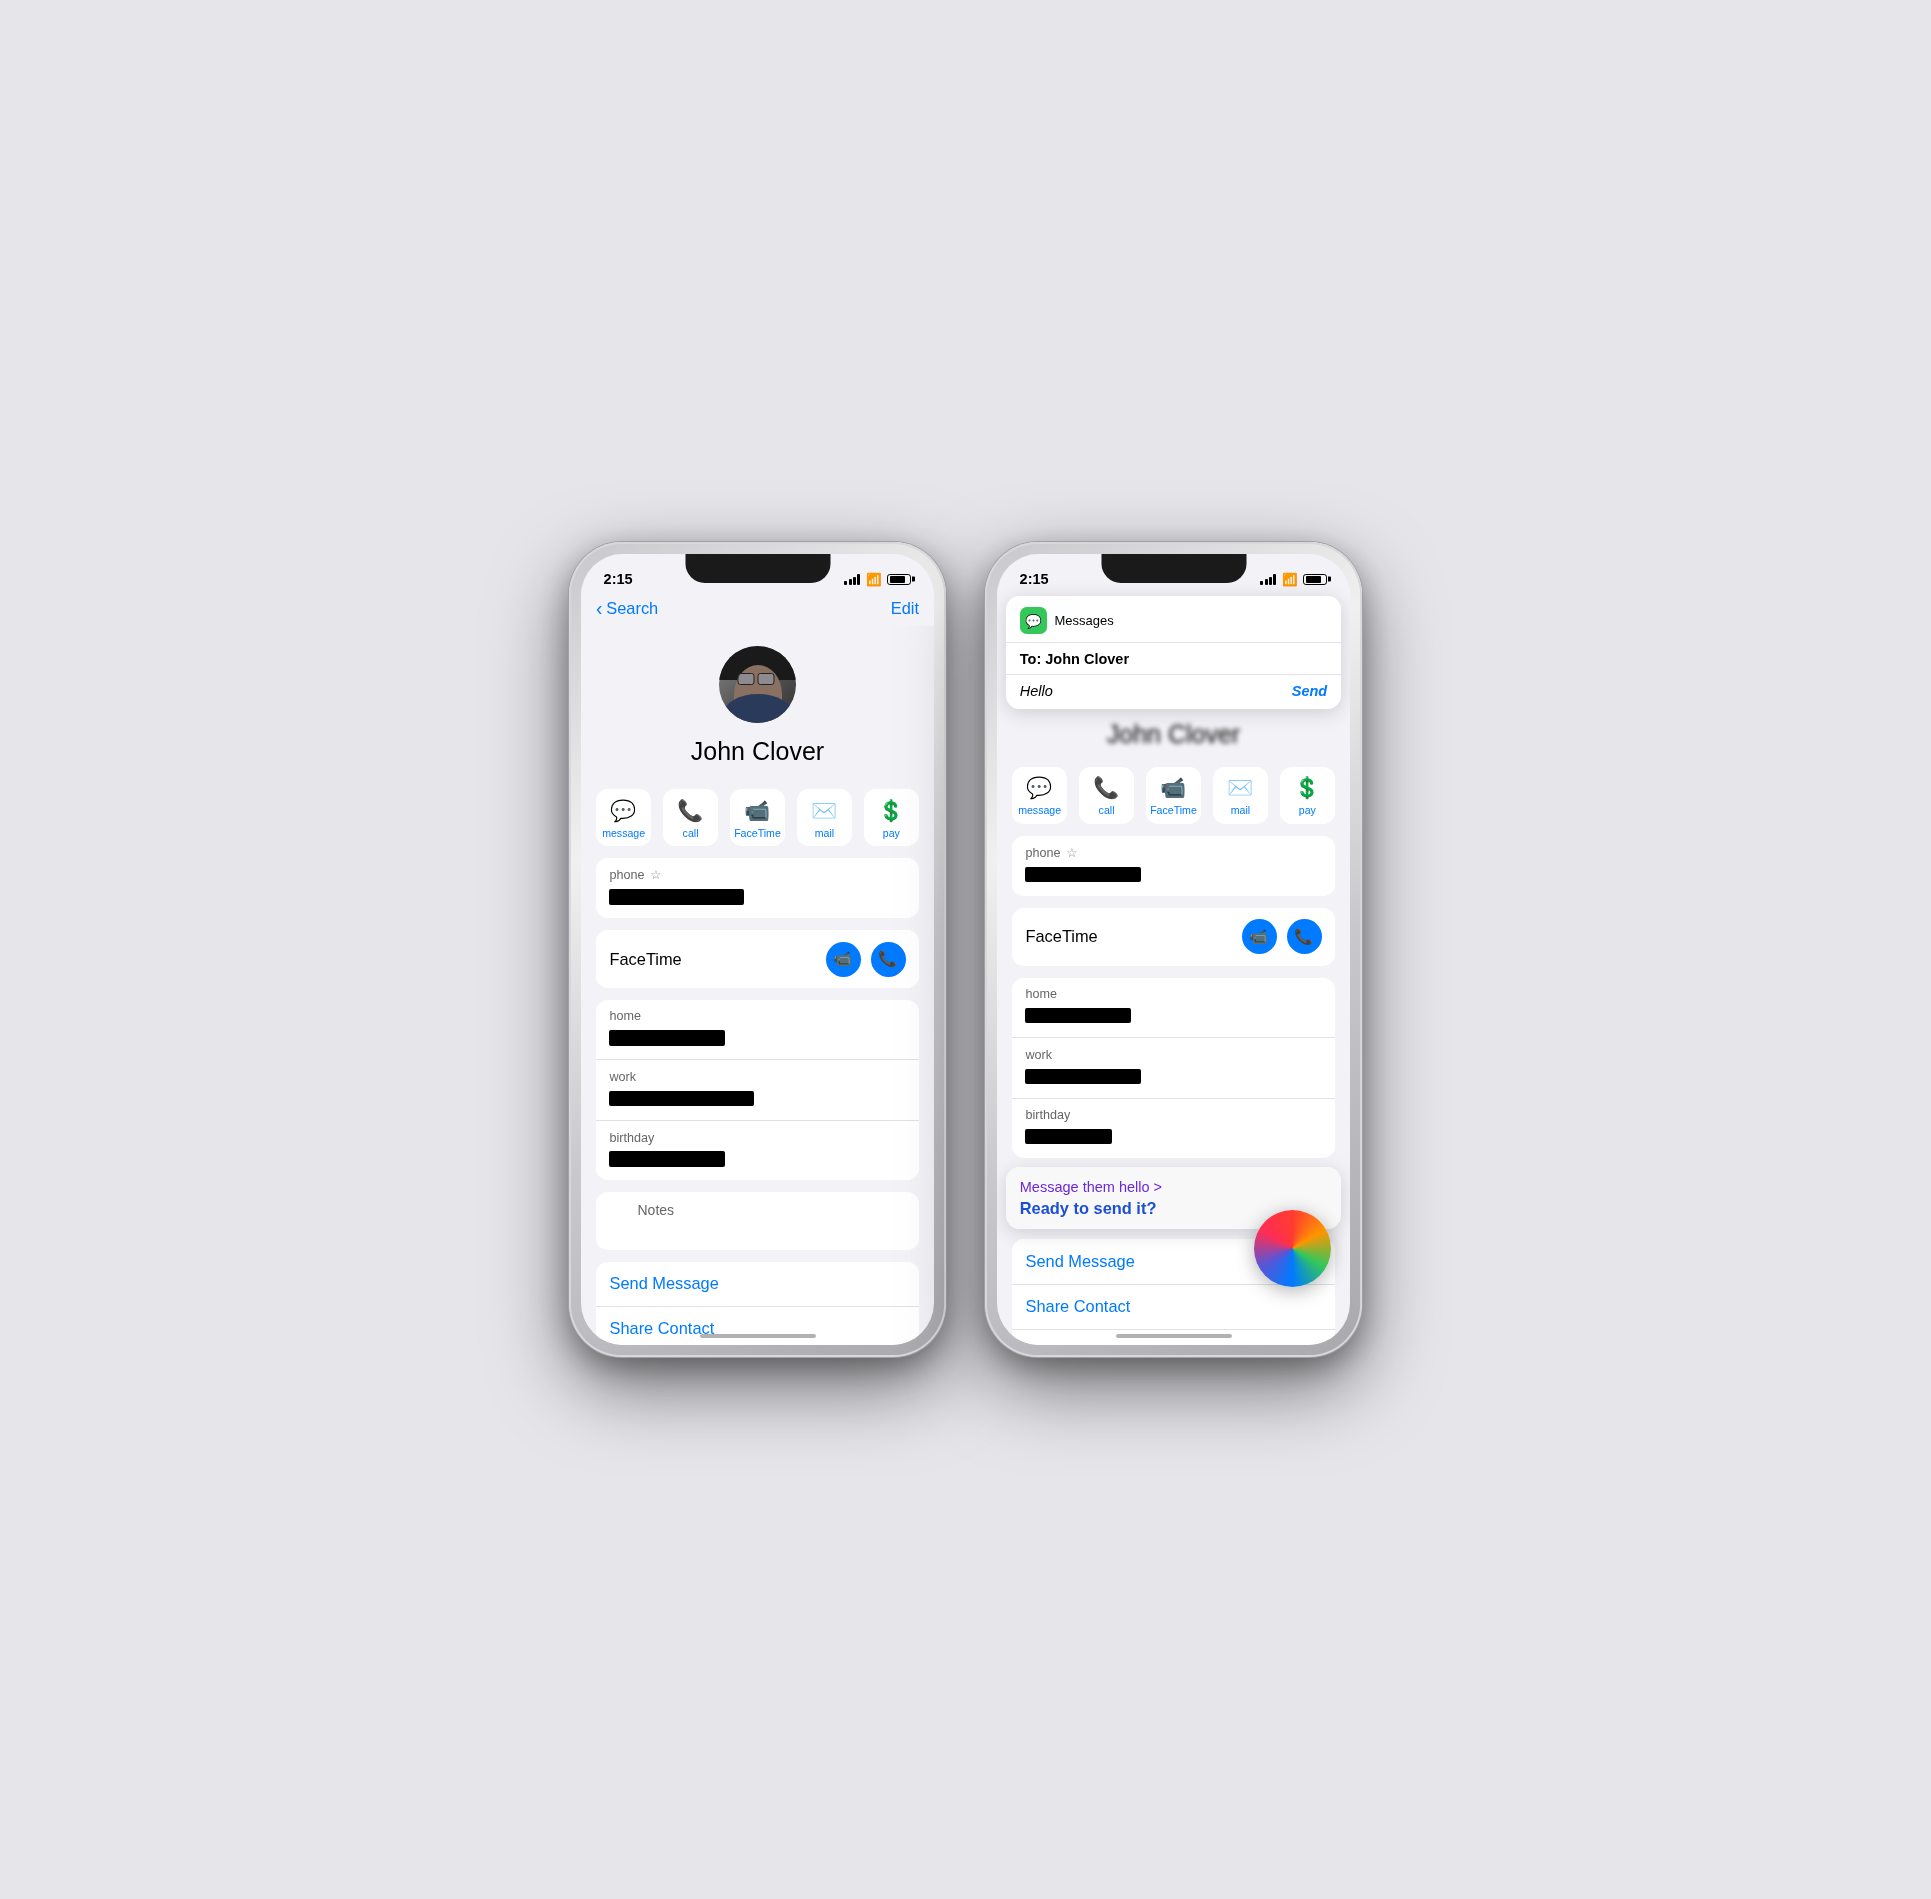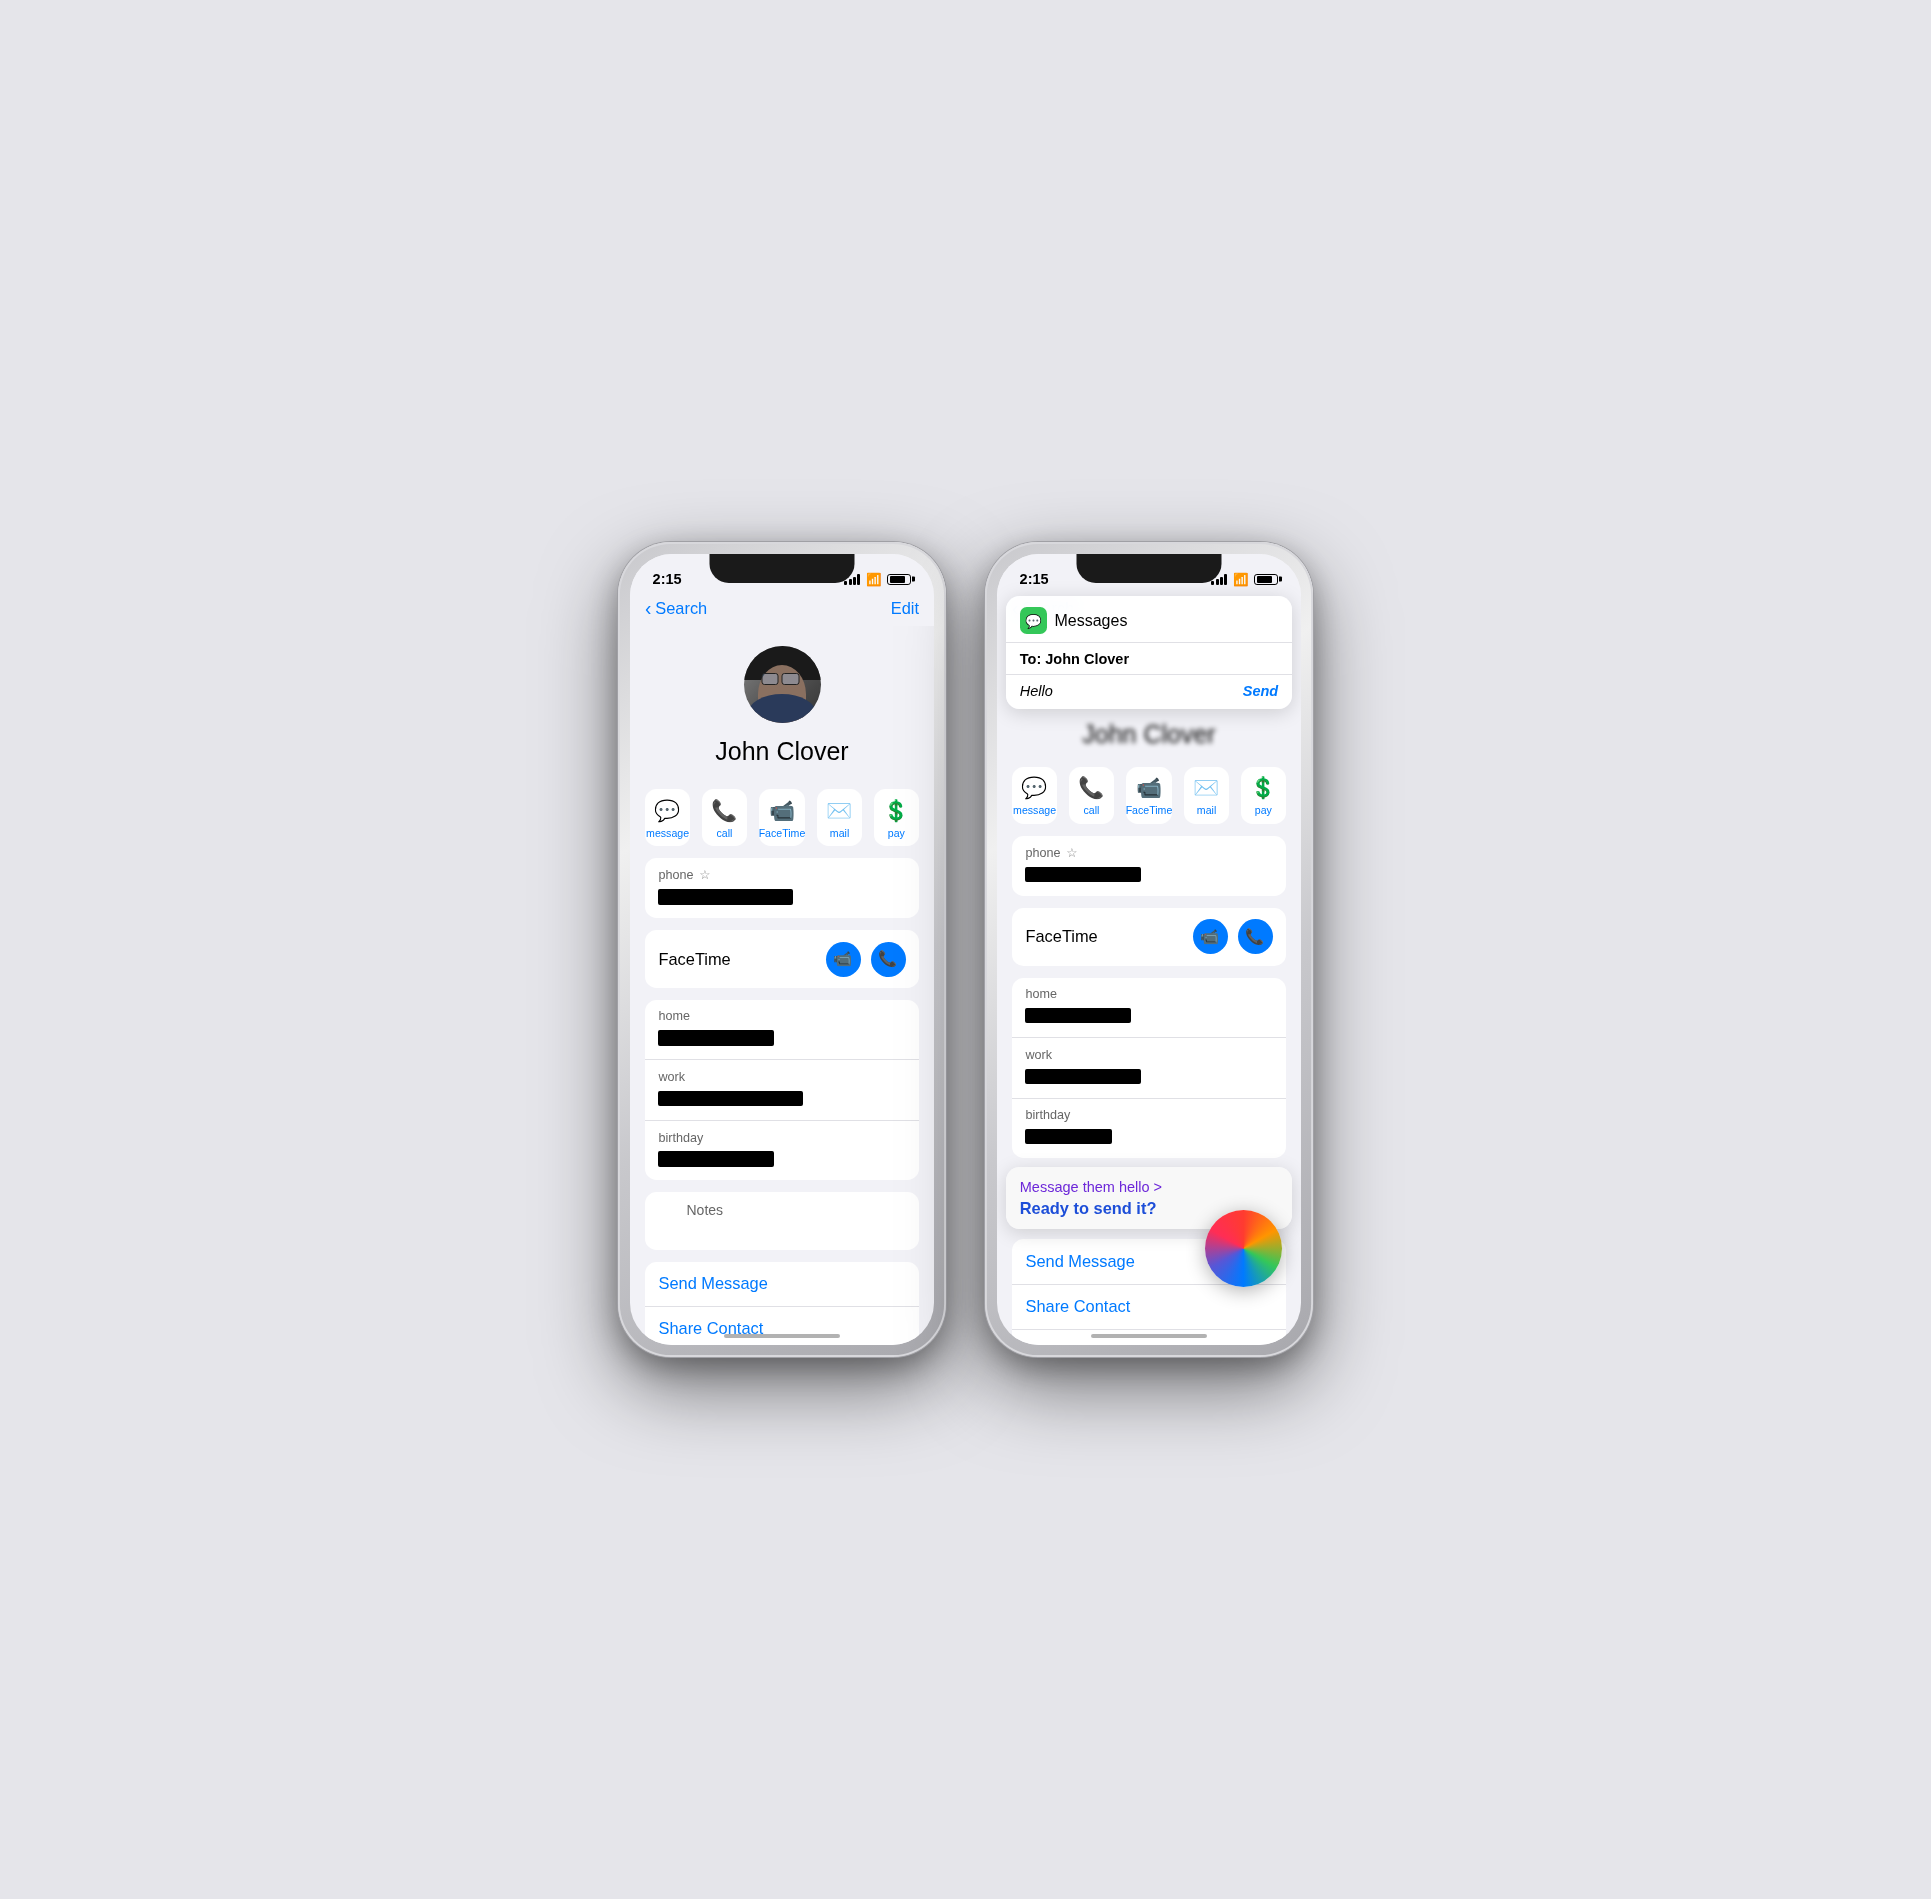--- a/index.html
+++ b/index.html
@@ -9,21 +9,21 @@
       justify-content: center;
       align-items: center;
       min-height: 100vh;
       gap: 39px;
       padding: 39px;
       font-family: -apple-system, 'SF Pro Display', 'Helvetica Neue', Arial, sans-serif;
     }
 
     .phone-wrapper {
       position: relative;
-      width: 328px;
+      width: 377px;
       height: 815px;
     }
 
     .phone-frame {
       position: absolute;
       top: 0; left: 0;
       width: 100%; height: 100%;
       border-radius: 53px;
       background: linear-gradient(145deg, #c8c8cc 0%, #f0f0f0 30%, #c8c8cc 60%, #a8a8ad 100%);
       box-shadow:
@@ -430,21 +430,21 @@
       background: #34c759;
       border-radius: 6.8px;
       display: flex;
       align-items: center;
       justify-content: center;
       color: #fff;
       font-size: 13.5px;
     }
 
     .messages-title {
-      font-size: 16px;
+      font-size: 13px;
       font-weight: 500;
       color: #000;
     }
 
     .messages-to {
       padding: 7.7px 13.5px;
       font-size: 14.5px;
       font-weight: 600;
       color: #000;
       border-bottom: 0.5px solid #e0e0e5;

